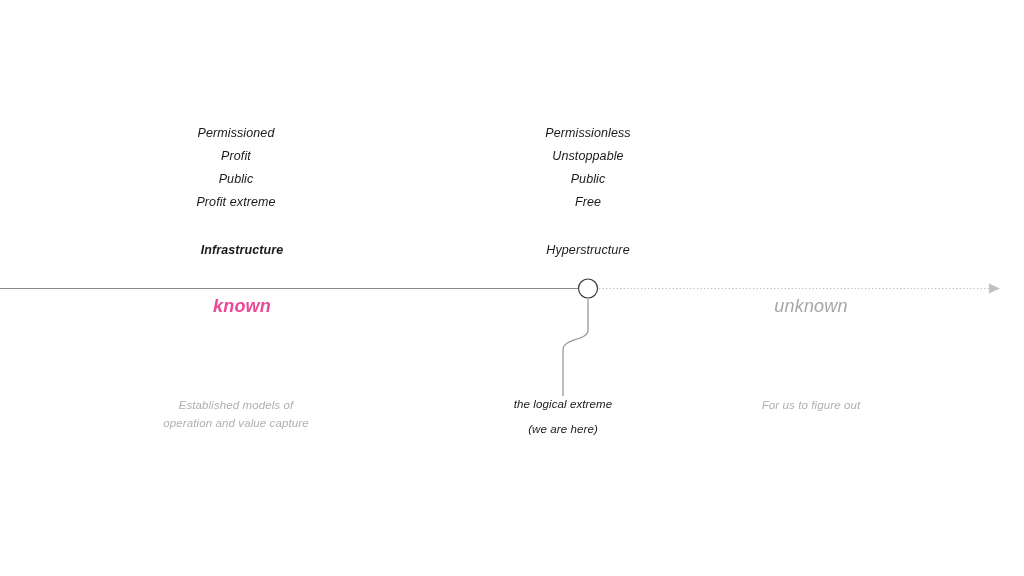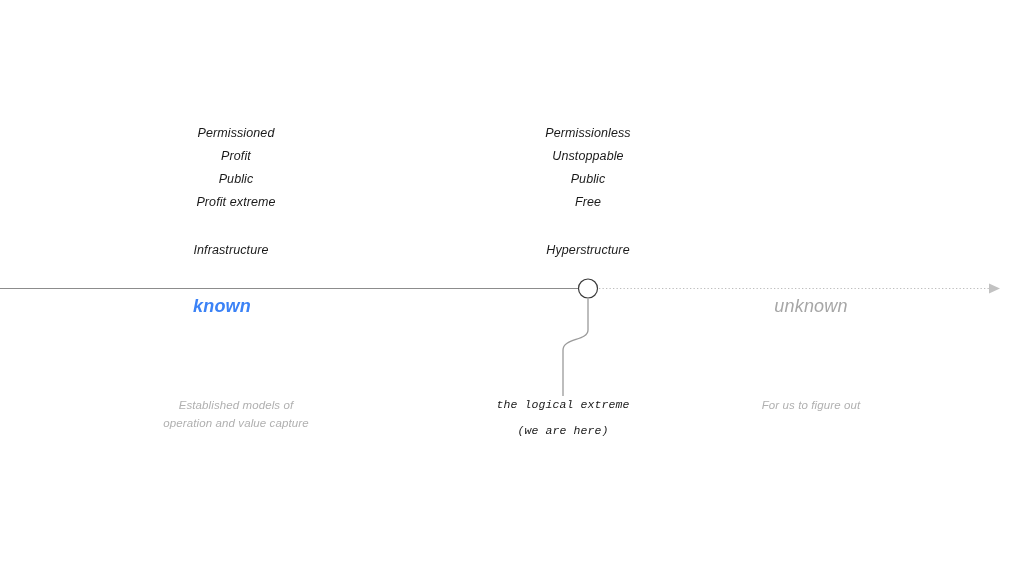--- a/index.html
+++ b/index.html
@@ -51,37 +51,37 @@
   .attr-summary {
     position: absolute;
     width: 260px;
     text-align: center;
     font-style: italic;
     font-size: 12.5px;
     color: #1a1a1a;
     letter-spacing: 0.1px;
     white-space: nowrap;
   }
-  .attr-summary.left  { left: 101px; top: 243px; }
+  .attr-summary.left  { left: 112px; top: 243px; font-weight: bold; }
   .attr-summary.right { left: 458px; top: 243px; }
 
   
   .axis-label {
     position: absolute;
     width: 260px;
     text-align: center;
     font-style: italic;
     font-size: 18px;
     letter-spacing: 0.2px;
     white-space: nowrap;
   }
   .axis-label.known {
-    left: 92px;
+    left: 112px;
     top: 296px;
-    color: #3b82f6;
+    color: #ec4899;
     font-weight: 600;
   }
   .axis-label.unknown {
     left: 681px;
     top: 296px;
     color: #a6a6a6;
     font-weight: 400;
   }
 
   
@@ -101,21 +101,20 @@
     position: absolute;
     left: 433px;
     top: 398px;
     width: 260px;
     text-align: center;
     font-style: italic;
     font-size: 11.5px;
     color: #1a1a1a;
     letter-spacing: 0.1px;
     white-space: nowrap;
-    font-family: Liberation Mono, monospace;
   }
   .marker-caption .line2 {
     display: block;
     margin-top: 13px;
   }
 </style>
 </head>
 <body>
 
 <div class="canvas">

